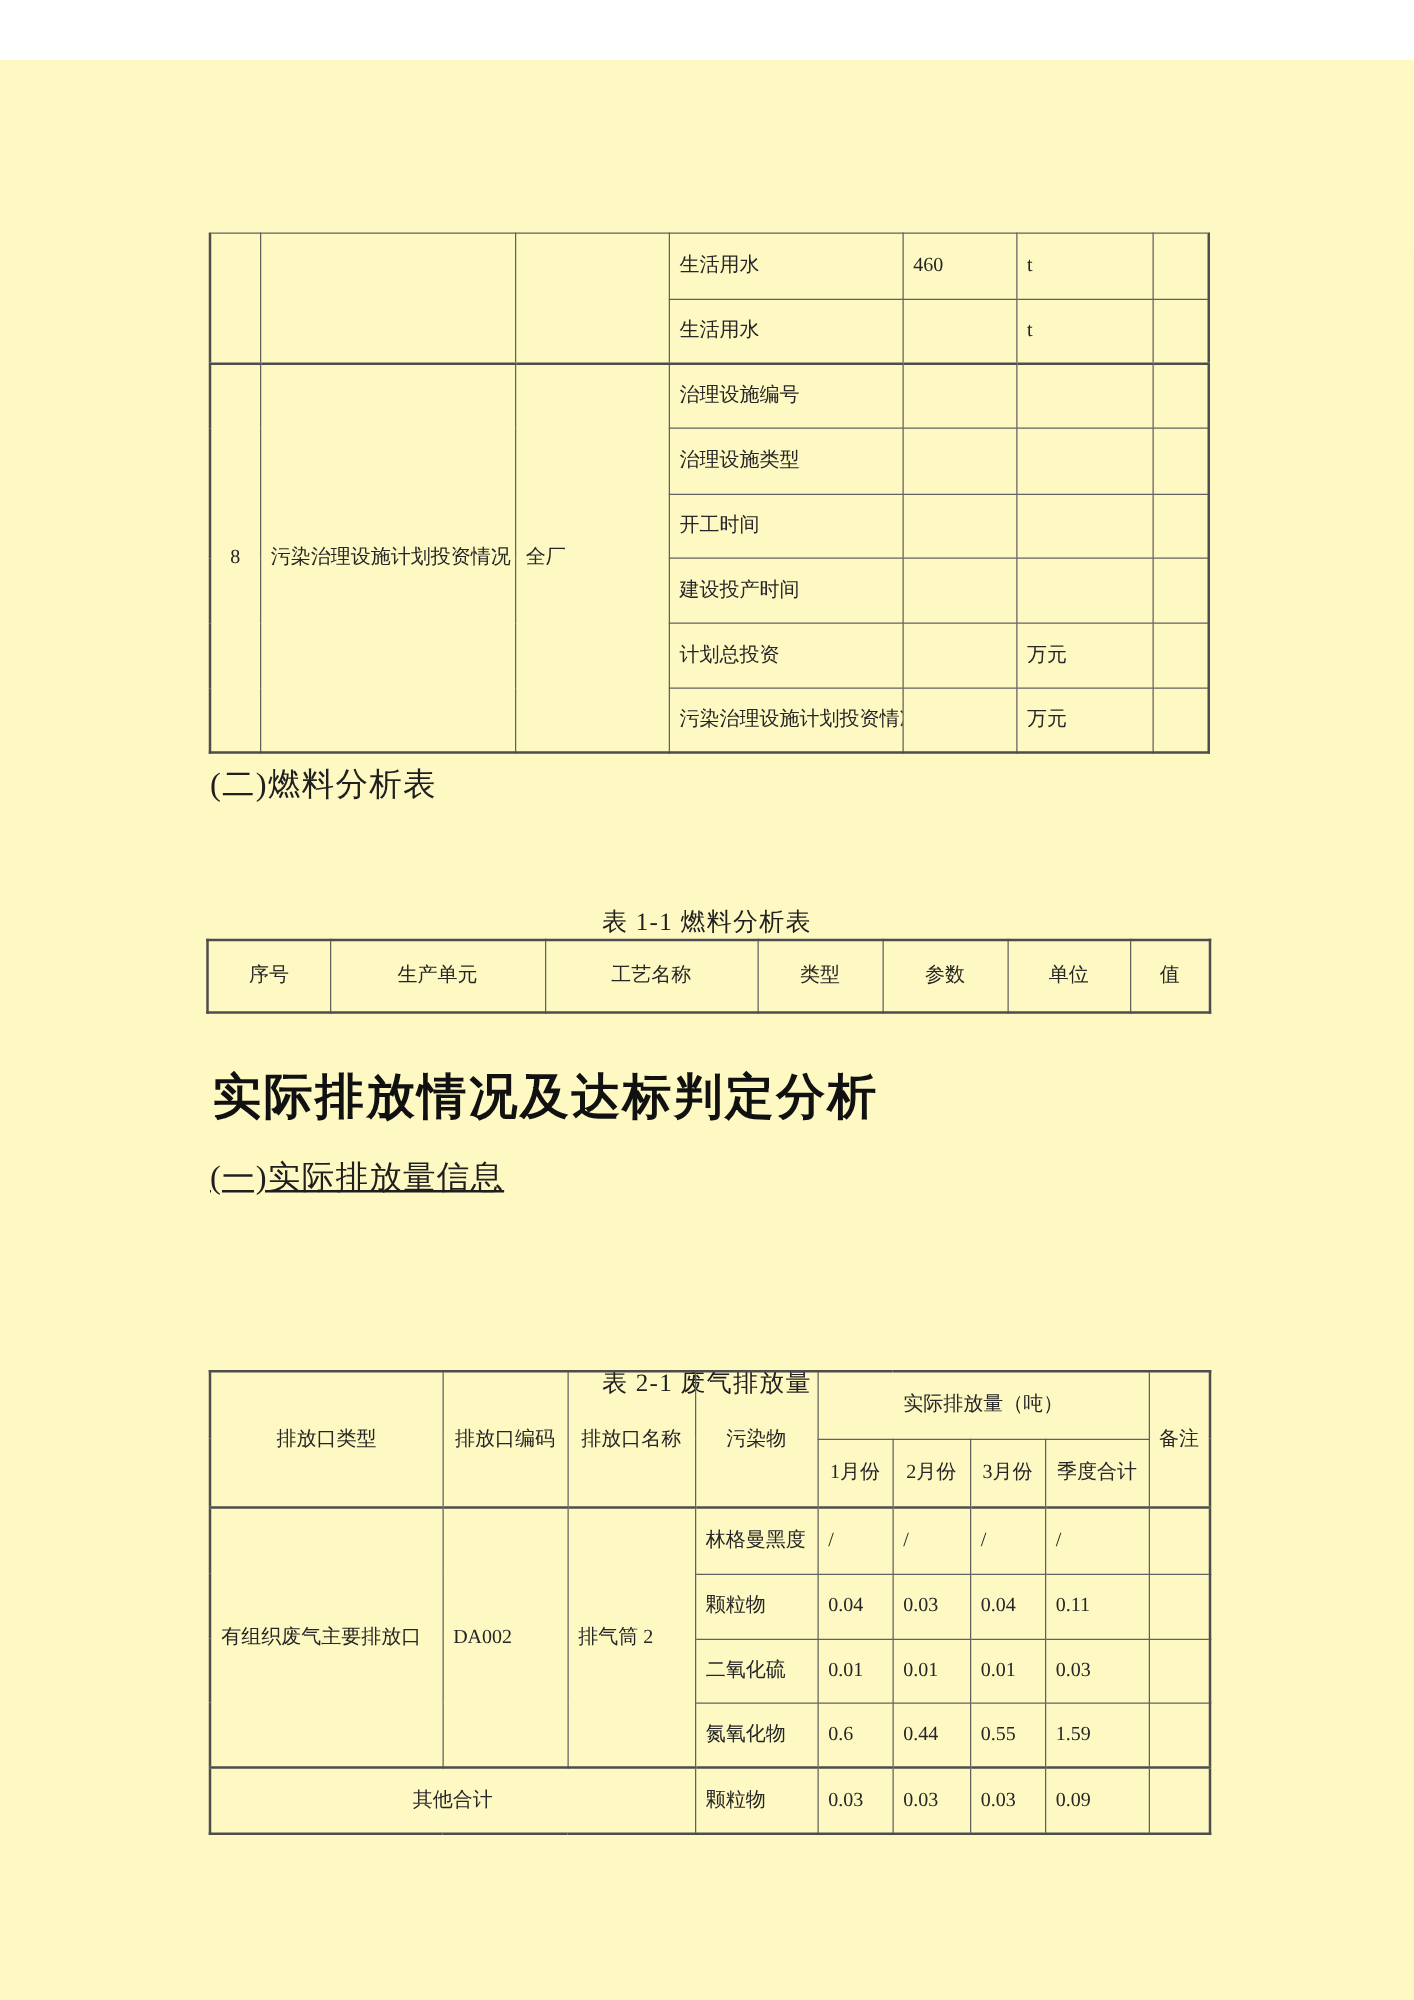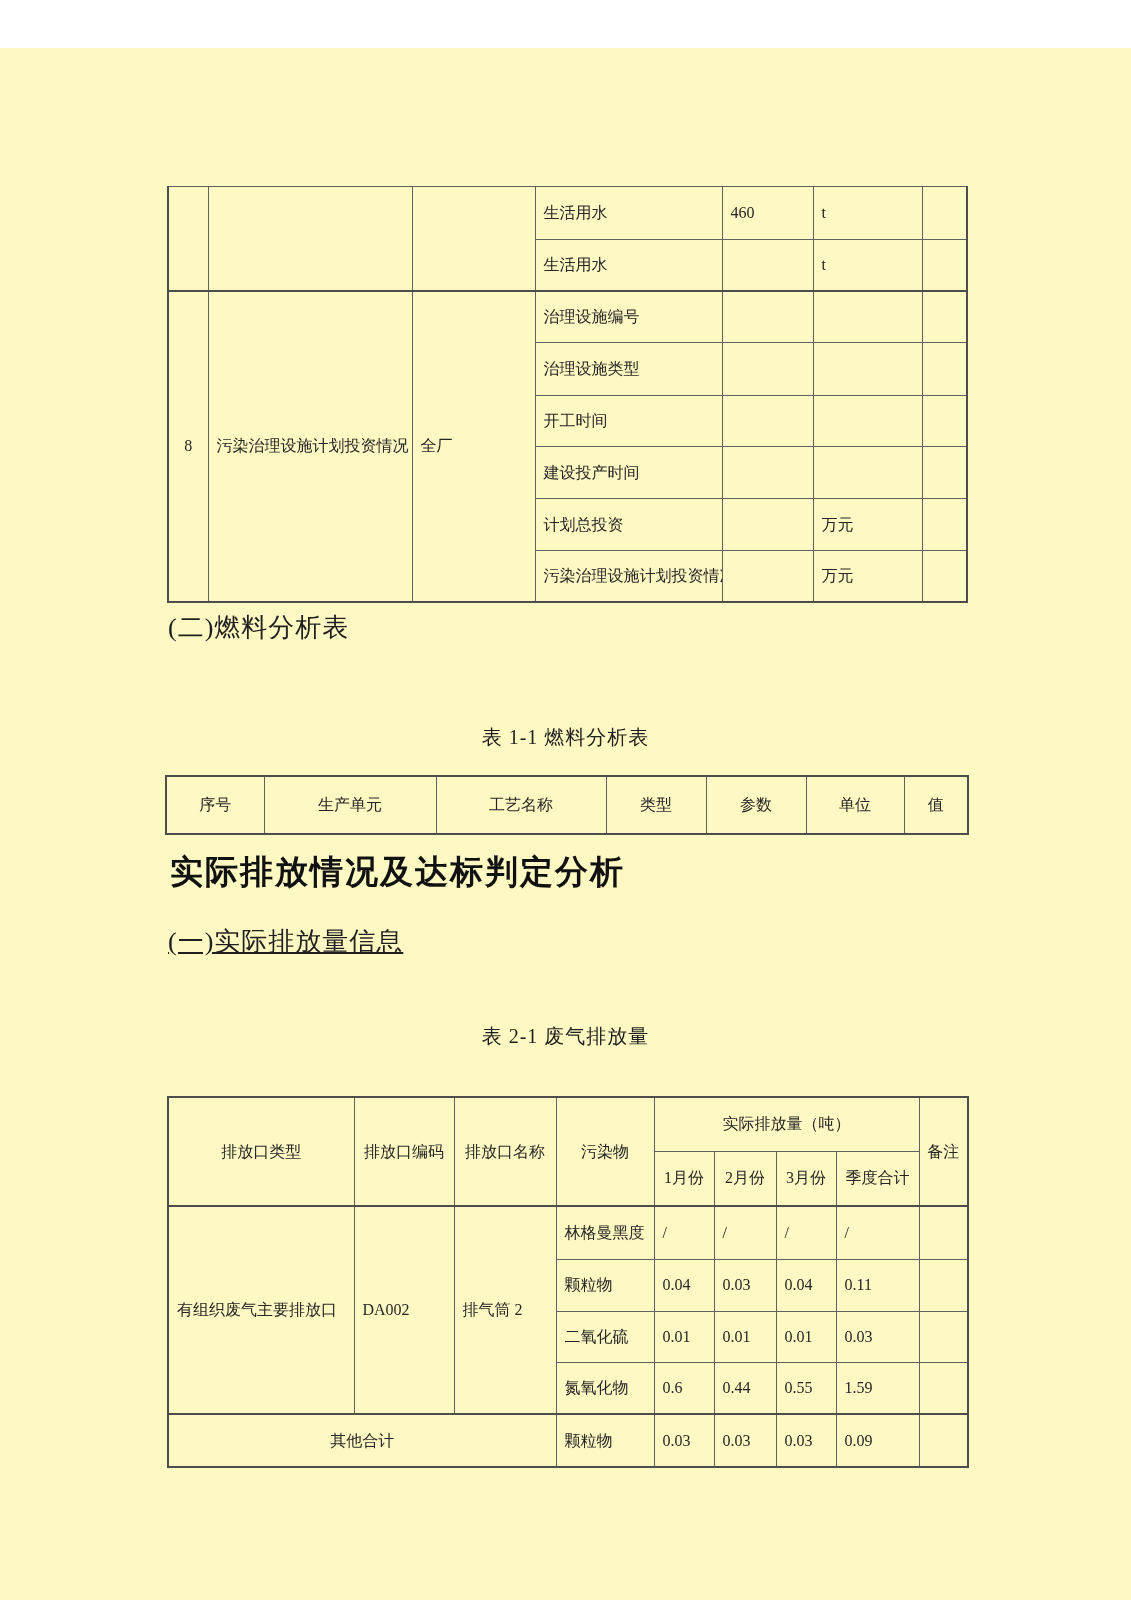--- a/index.html
+++ b/index.html
@@ -34,21 +34,21 @@
   #t-top { border-top-width: 1px; }
   .h2 {
     position: absolute;
     font-size: 26px;
     letter-spacing: 1px;
     color: #1f1f1f;
     white-space: nowrap;
   }
   .chapter {
     position: absolute;
-    font-size: 33px;
+    font-size: 39px;
     font-weight: bold;
     letter-spacing: 2px;
     color: #111111;
     white-space: nowrap;
   }
   .tbl-title {
     position: absolute;
     left: 0;
     width: 1131px;
     text-align: center;
@@ -128,21 +128,21 @@
         <td>万元</td>
         <td></td>
       </tr>
     </tbody>
   </table>
 
   <div class="h2" style="left:168px; top:562px;font-family:Liberation Serif, serif;">(二)燃料分析表</div>
 
   <div class="tbl-title" style="top:676px;">表 1-1 燃料分析表</div>
 
-  <table style="left:165px; top:727px; width:802px;">
+  <table style="left:165px; top:703px; width:802px;font-family:Liberation Mono, monospace;">
     <colgroup>
       <col style="width:98px">
         <col style="width:172px">
         <col style="width:170px">
       <col style="width:100px">
         <col style="width:100px">
         <col style="width:98px">
         <col style="width:64px">
     </colgroup>
     <tbody>
@@ -155,21 +155,21 @@
         <td class="c">单位</td>
         <td class="c">值</td>
       </tr>
     </tbody>
   </table>
 
   <div class="chapter" style="left:170px; top:802px;">实际排放情况及达标判定分析</div>
 
   <div class="h2" style="left:168px; top:876px;text-decoration:underline;">(一)实际排放量信息</div>
 
-  <div class="tbl-title" style="top:975px;">表 2-1 废气排放量</div>
+  <div class="tbl-title" style="top:1045px;">表 2-1 废气排放量</div>
 
   <table style="left:167px; top:1048px; width:800px;">
     <colgroup>
       <col style="width:186px">
         <col style="width:100px">
         <col style="width:102px">
         <col style="width:98px">
       <col style="width:60px">
         <col style="width:62px">
         <col style="width:60px">

